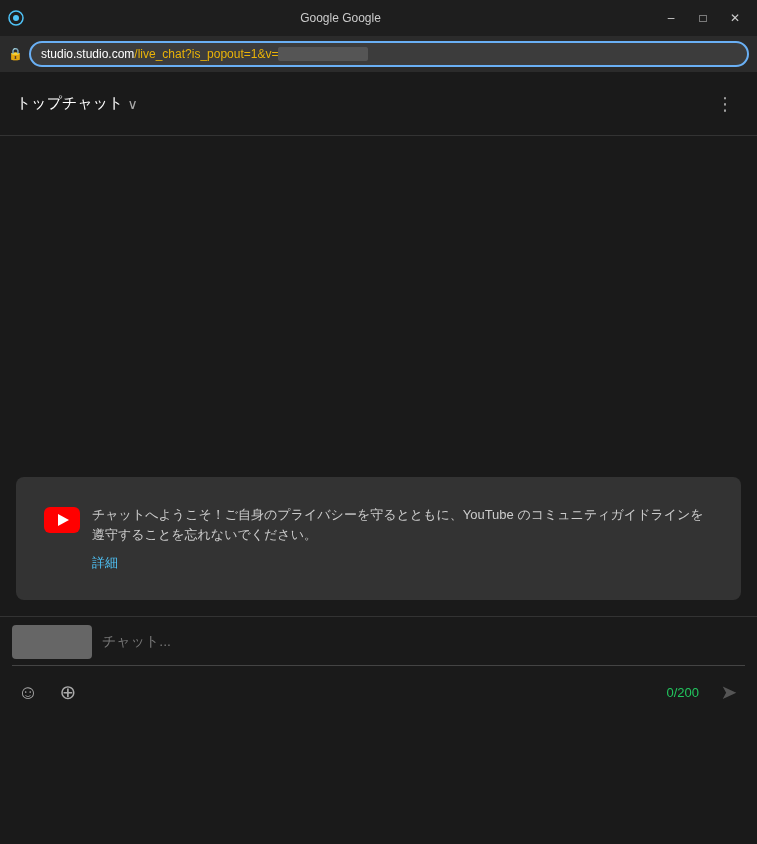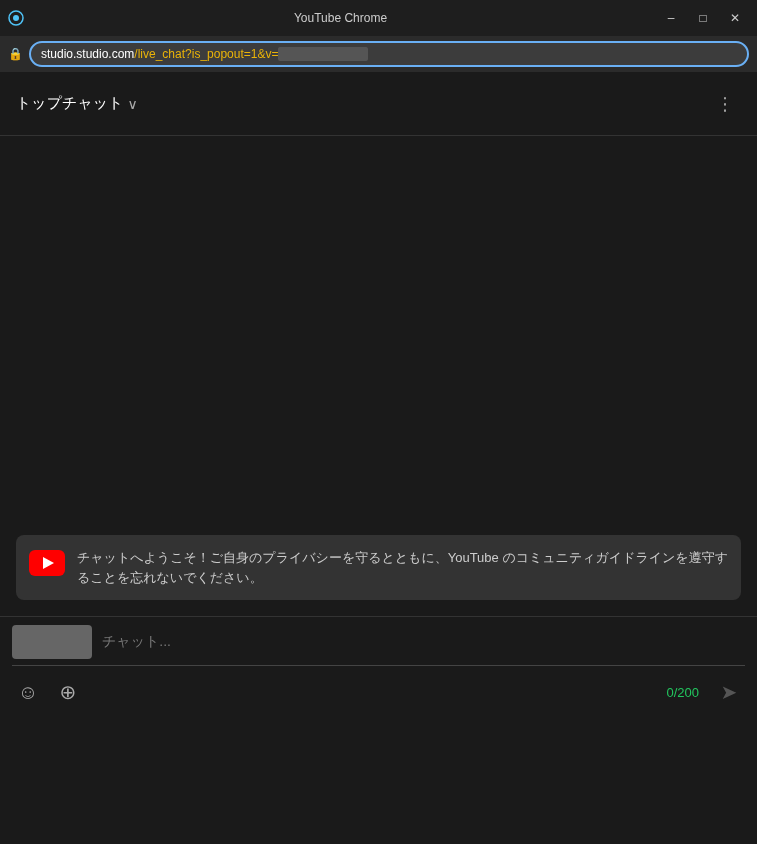--- a/index.html
+++ b/index.html
@@ -133,21 +133,21 @@
     }
 
     
     .welcome-box {
       position: absolute;
       bottom: 16px;
       left: 16px;
       right: 16px;
       background: #333;
       border-radius: 8px;
-      padding: 13px;
+      padding: 28px;
       display: flex;
       gap: 12px;
       align-items: flex-start;
     }
     .yt-logo {
       width: 36px;
       height: 26px;
       flex-shrink: 0;
       margin-top: 2px;
     }
@@ -232,21 +232,21 @@
 </head>
 <body>
 
 <div class="title-bar">
   <div class="title-bar-favicon">
     <svg width="16" height="16" viewBox="0 0 16 16">
       <circle cx="8" cy="8" r="7" fill="none" stroke="#4fc3f7" stroke-width="1.5"></circle>
       <circle cx="8" cy="8" r="3" fill="#4fc3f7"></circle>
     </svg>
   </div>
-  <div class="title-bar-title">YouTube Chrome</div>
+  <div class="title-bar-title">Google Google</div>
   <div class="title-bar-controls">
     <div class="title-bar-btn">–</div>
     <div class="title-bar-btn">□</div>
     <div class="title-bar-btn close">✕</div>
   </div>
 </div>
 
 <div class="address-bar-row">
   <span class="lock-icon">🔒</span>
   <div class="address-bar">
@@ -267,20 +267,21 @@
 <div class="chat-area">
 
   <div class="welcome-box">
 
     <svg class="yt-logo" viewBox="0 0 36 26" xmlns="http://www.w3.org/2000/svg">
       <rect width="36" height="26" rx="6" fill="#ff0000"></rect>
       <polygon points="14,7 14,19 25,13" fill="white"></polygon>
     </svg>
     <div class="welcome-text-block">
       <span class="welcome-text">チャットへようこそ！ご自身のプライバシーを守るとともに、YouTube のコミュニティガイドラインを遵守することを忘れないでください。</span>
+      <a class="welcome-link">詳細</a>
     </div>
   </div>
 </div>
 
 <div class="input-area">
   <div class="user-row">
     <div class="user-avatar"></div>
     <span class="chat-placeholder">チャット...</span>
   </div>
   <div class="input-separator"></div>

